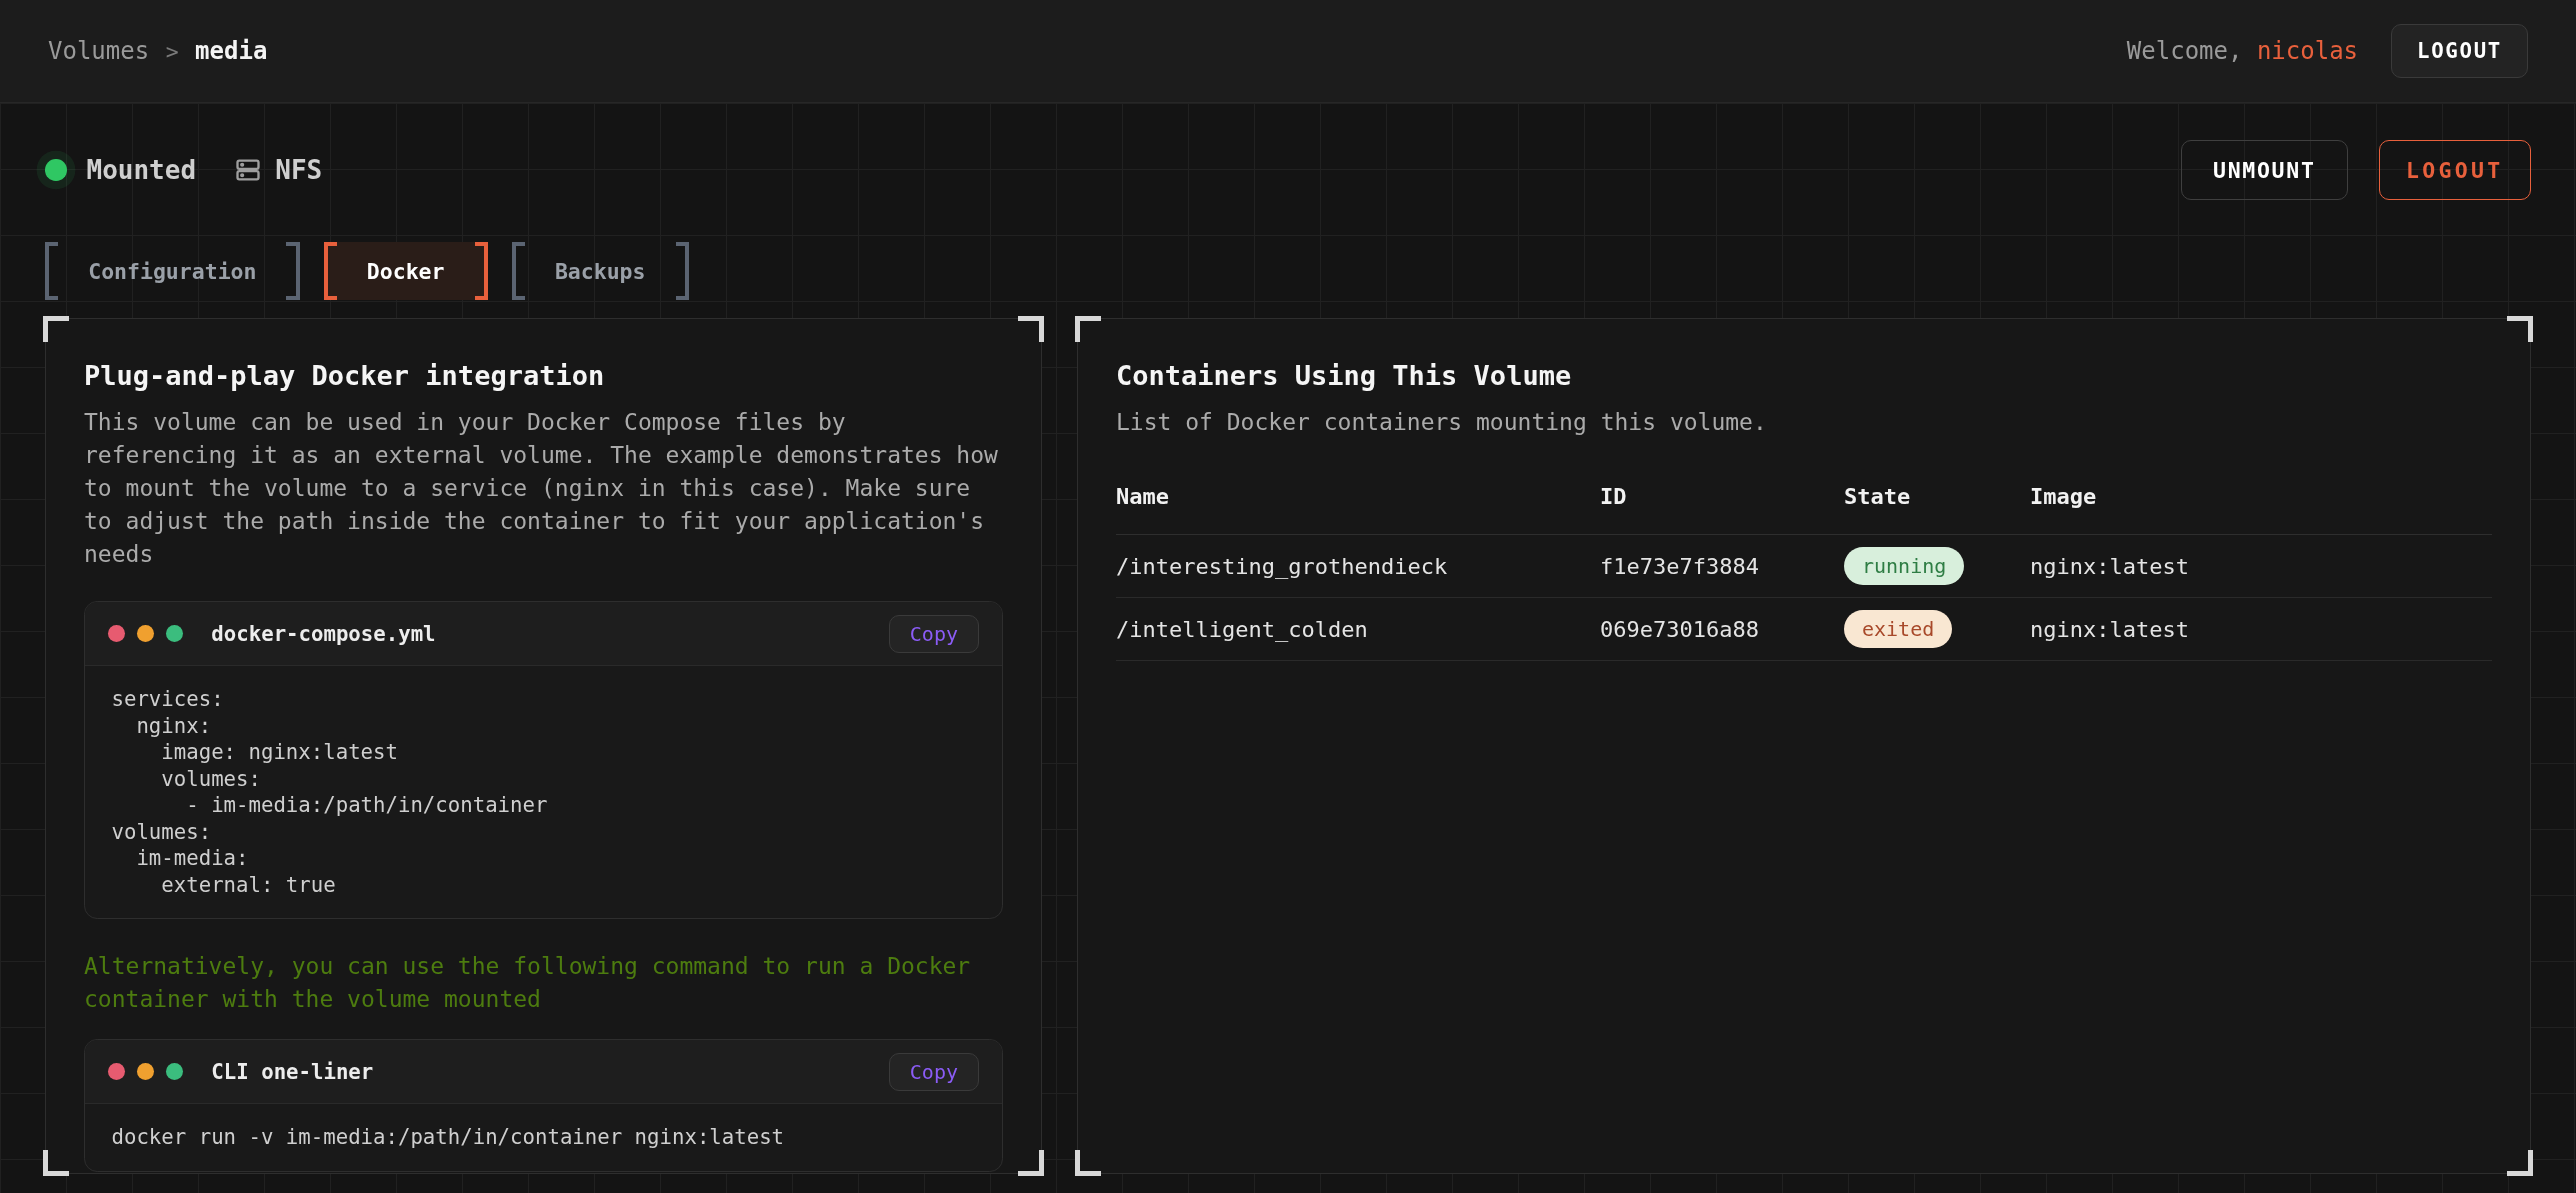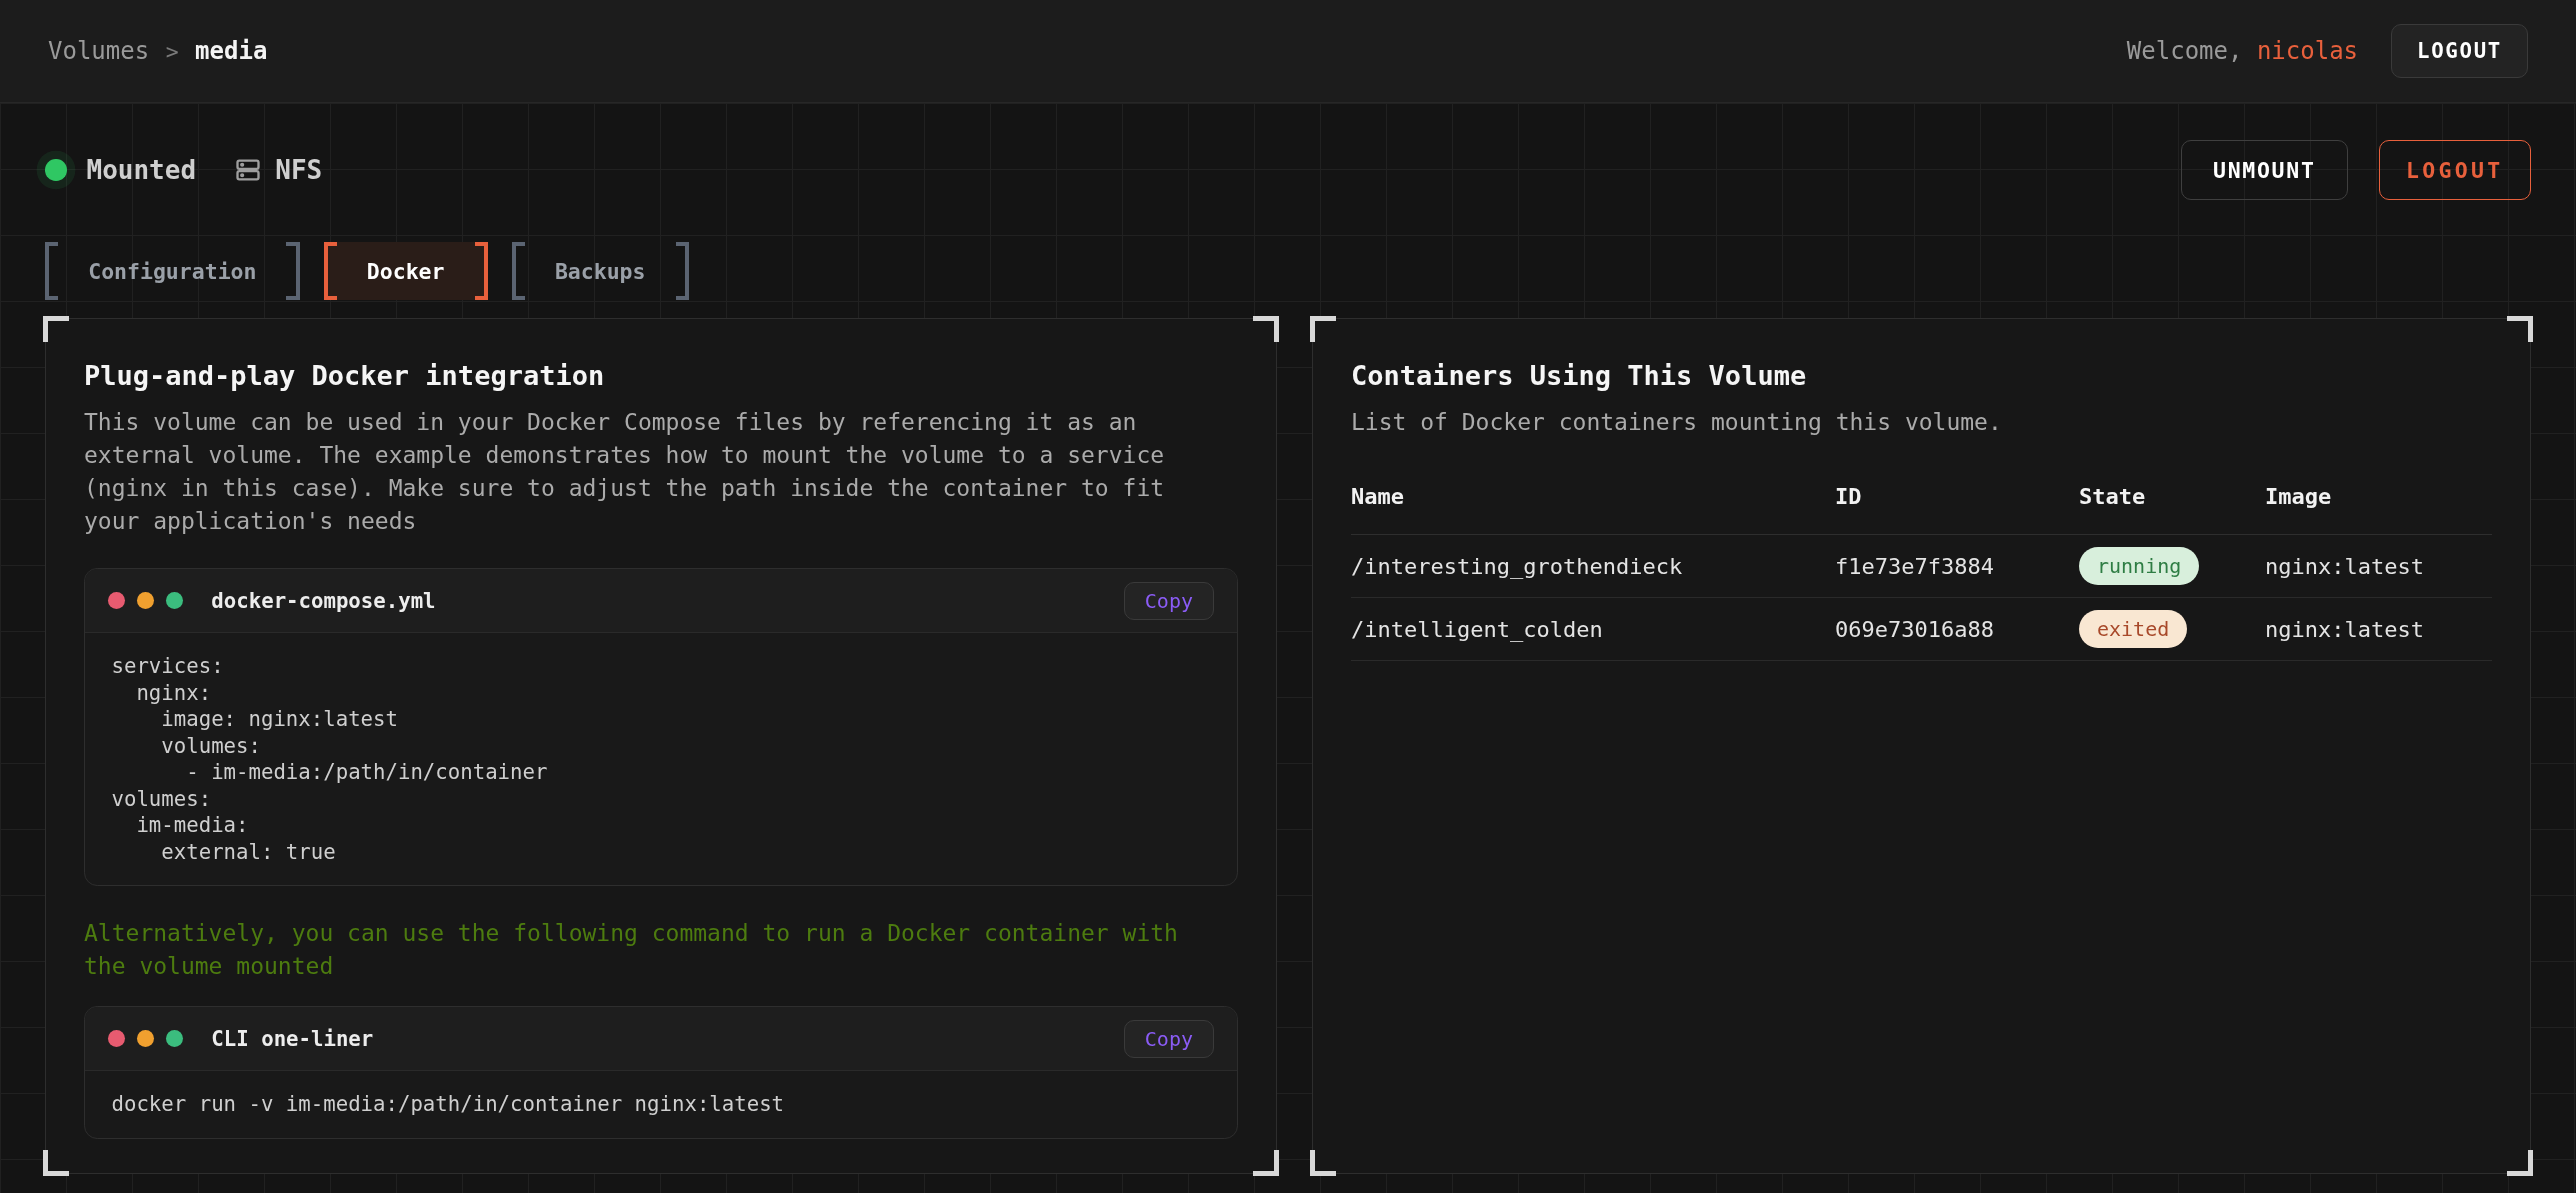--- a/index.html
+++ b/index.html
@@ -73,21 +73,21 @@
   .tab.active .bk-r { border-color:var(--accent,#e85b3b); }
   .tab.active { background:#2a1d18; }
   .tab.active .tab-label { color:#ffffff; }
 
   
   .panels { margin-top:18px; display:flex; gap:35px; align-items:stretch; }
   .panel {
     position:relative; background:#171717; border:1.7px solid #2e2e2e;
     height:856px; padding:36px 38px;
   }
-  .panel-left  { width:1232px; flex:none; }
+  .panel-left  { width:997px; flex:none; }
   .panel-right { flex:1; }
   .corner { position:absolute; width:26.5px; height:26.5px; }
   .corner.tl { top:-3.3px;  left:-3.3px;  border-top:5px solid #d8d8d8;    border-left:5px solid #d8d8d8; }
   .corner.tr { top:-3.3px;  right:-3.3px; border-top:5px solid #d8d8d8;    border-right:5px solid #d8d8d8; }
   .corner.bl { bottom:-3.3px; left:-3.3px;  border-bottom:5px solid #d8d8d8; border-left:5px solid #d8d8d8; }
   .corner.br { bottom:-3.3px; right:-3.3px; border-bottom:5px solid #d8d8d8; border-right:5px solid #d8d8d8; }
 
   .panel-title { font-size:27px; font-weight:bold; color:#f5f5f5; margin-top:5px; }
   .panel-desc  { font-size:23px; color:#ababab; line-height:33px; margin-top:15px; max-width:1108px; }
 

